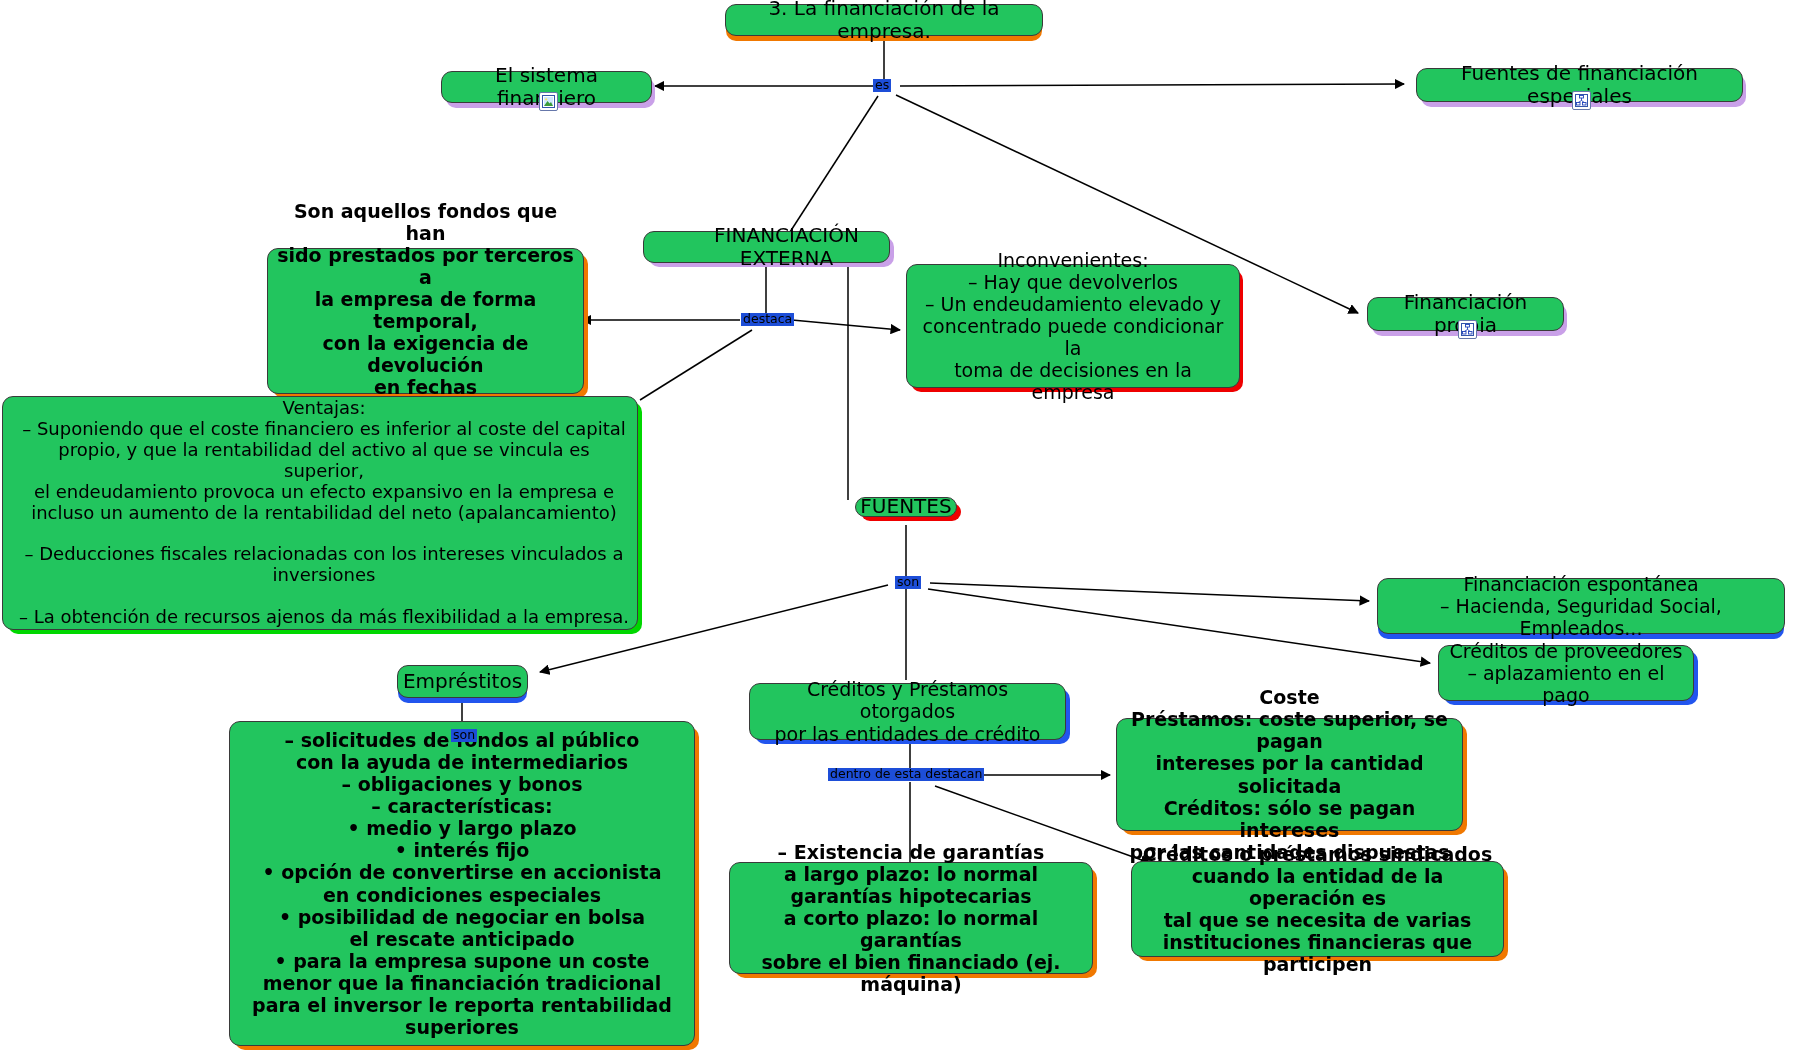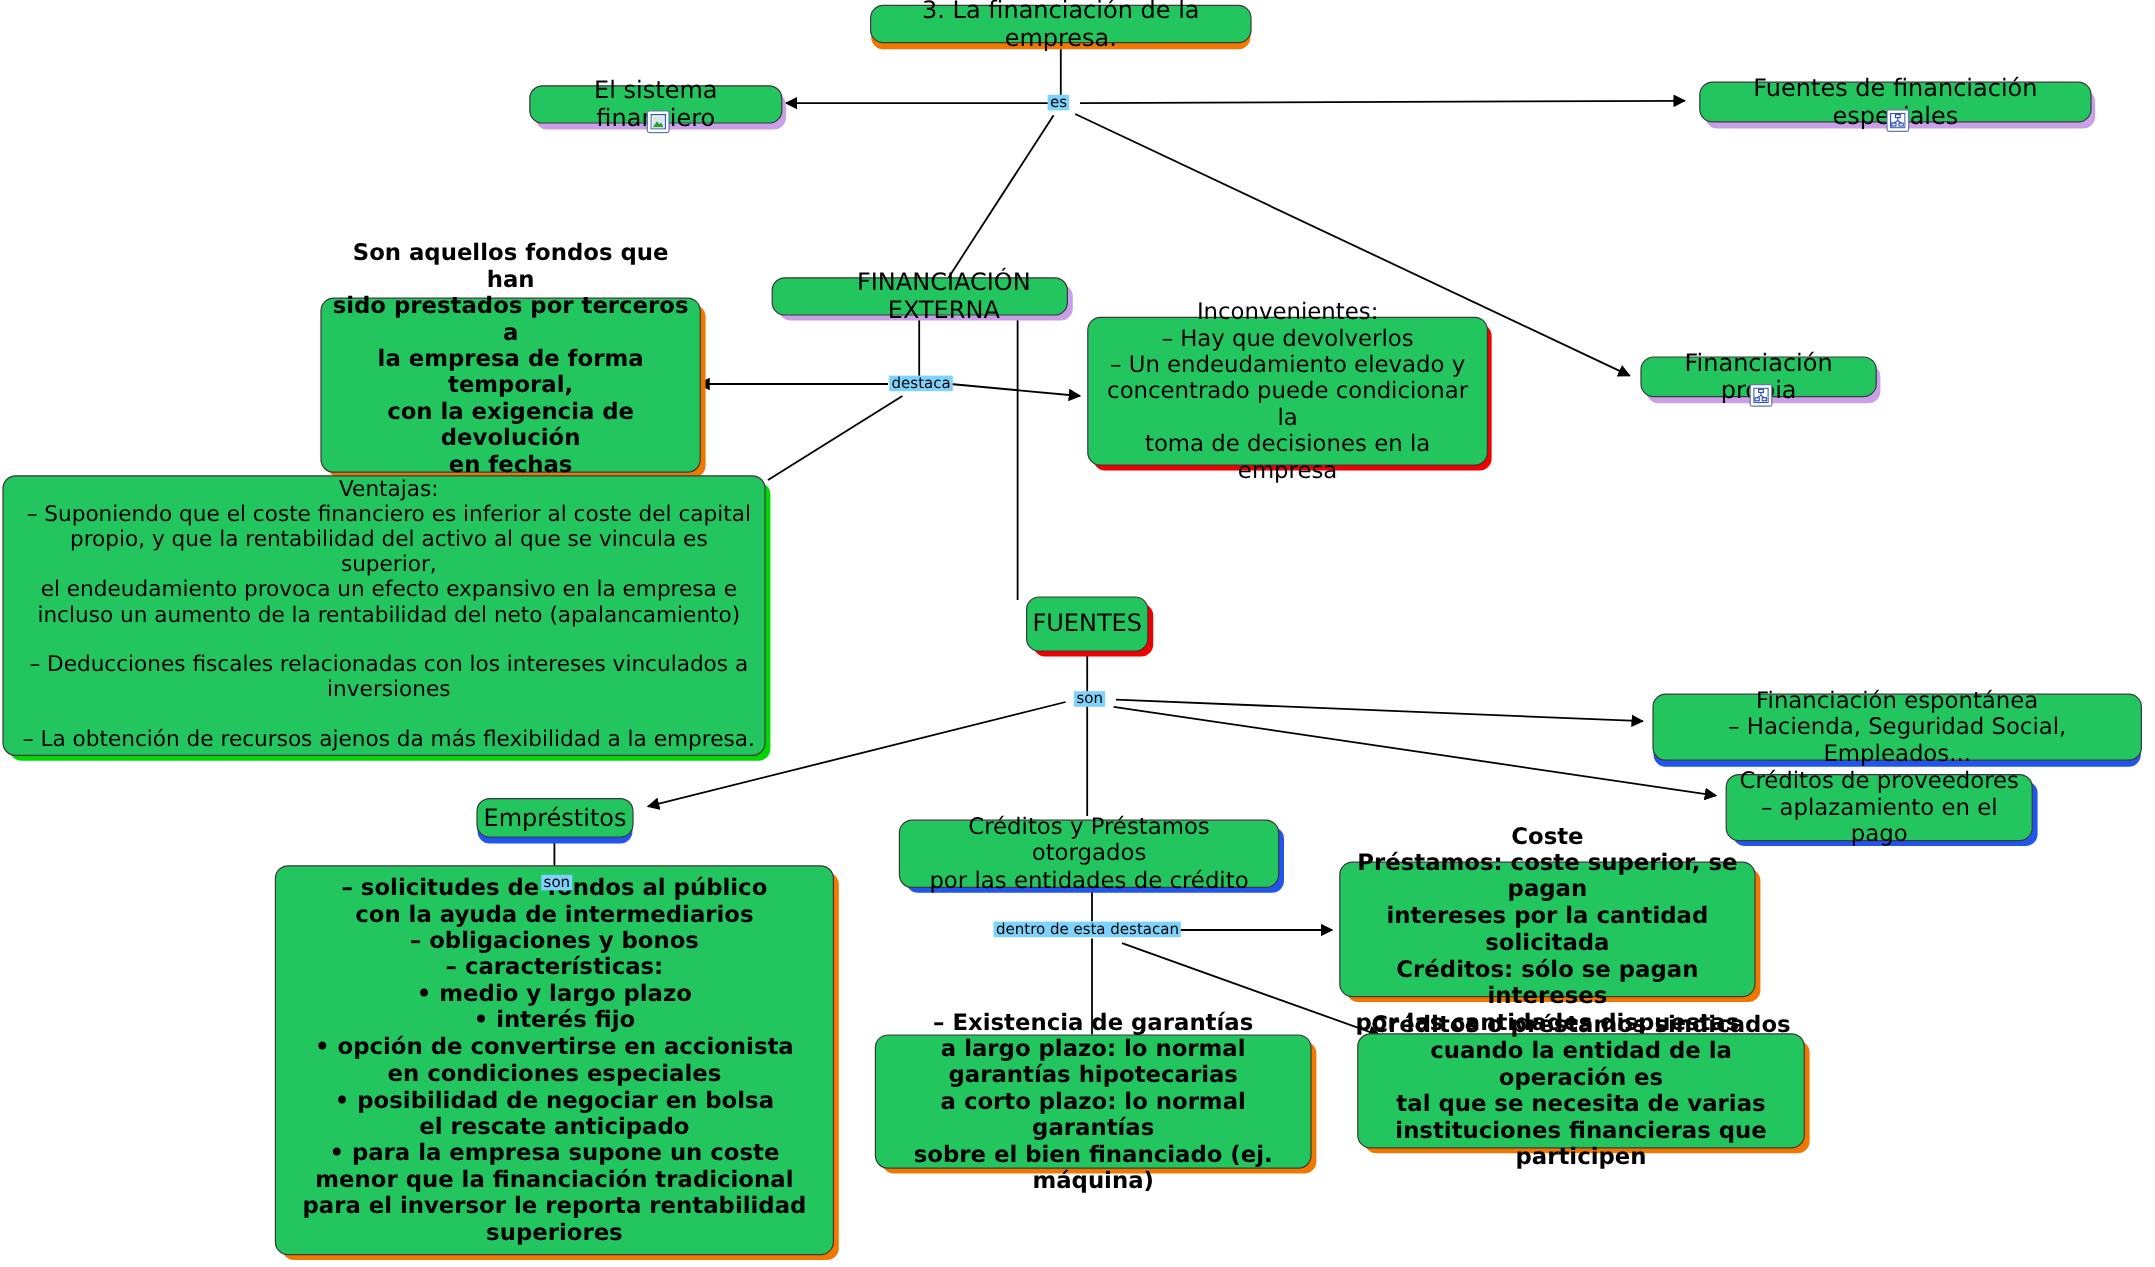--- a/index.html
+++ b/index.html
@@ -65,21 +65,21 @@
     border-radius: 2px;
     display: flex;
     align-items: center;
     justify-content: center;
     z-index: 9;
   }
   .link-label {
     position: absolute;
     font-size: 12.5px;
     color: #000000;
-    background: #7dd3fc;
+    background: #1d4ed8;
     padding: 0 2px;
     white-space: nowrap;
     z-index: 6;
     line-height: 1;
   }
   .fs-20 { font-size: 20px; }
   .fs-19 { font-size: 19px; }
   .fs-18 { font-size: 18px; }
 </style>
 </head>
@@ -207,21 +207,21 @@
 propio, y que la rentabilidad del activo al que se vincula es superior,
 el endeudamiento provoca un efecto expansivo en la empresa e
 incluso un aumento de la rentabilidad del neto (apalancamiento)
 
 – Deducciones fiscales relacionadas con los intereses vinculados a
 inversiones
 
 – La obtención de recursos ajenos da más flexibilidad a la empresa.</span>
   </div>
 
-  <div class="node sh-red fs-20" style="left:855px; top:497px; width:102px; height:46px;">
+  <div class="node sh-red fs-20" style="left:855px; top:497px; width:102px; height:20px;">
     <span>FUENTES</span>
   </div>
 
   <div class="node sh-blue-b fs-20" style="left:397px; top:665px; width:131px; height:33px;">
     <span>Empréstitos</span>
   </div>
 
   <div class="node sh-orange fs-19" style="left:229px; top:721px; width:466px; height:325px;">
     <span>– solicitudes de fondos al público
 con la ayuda de intermediarios

